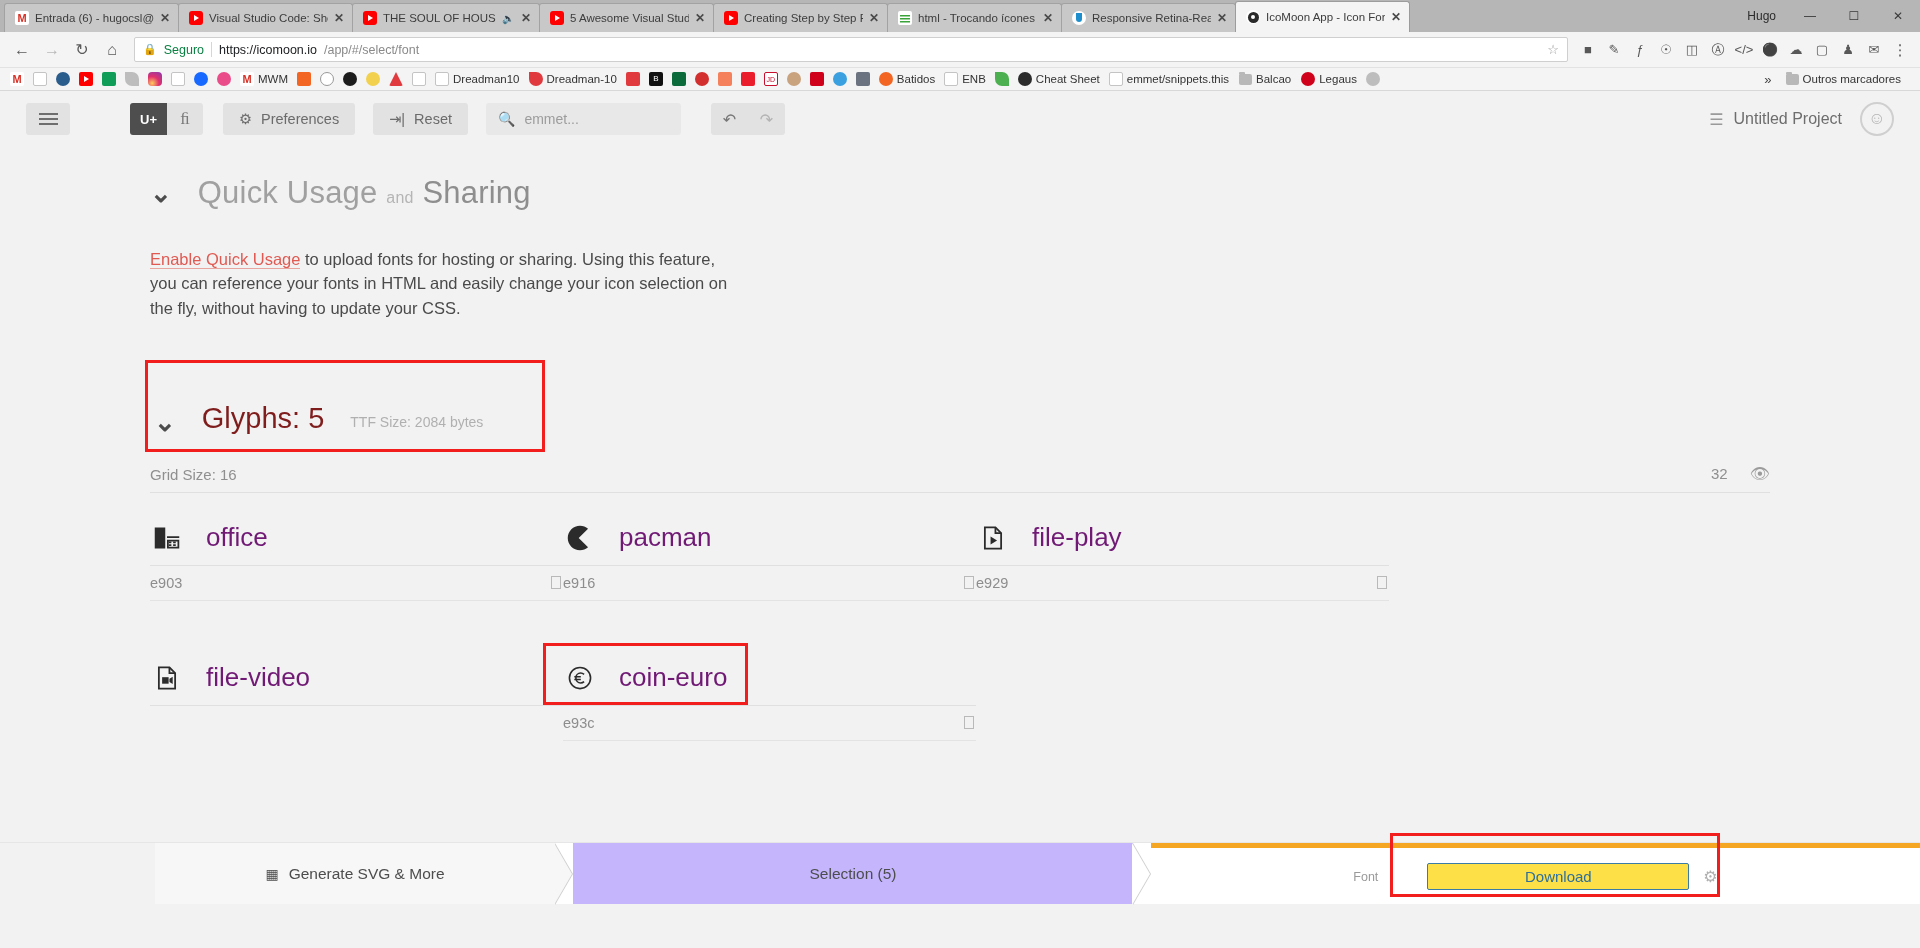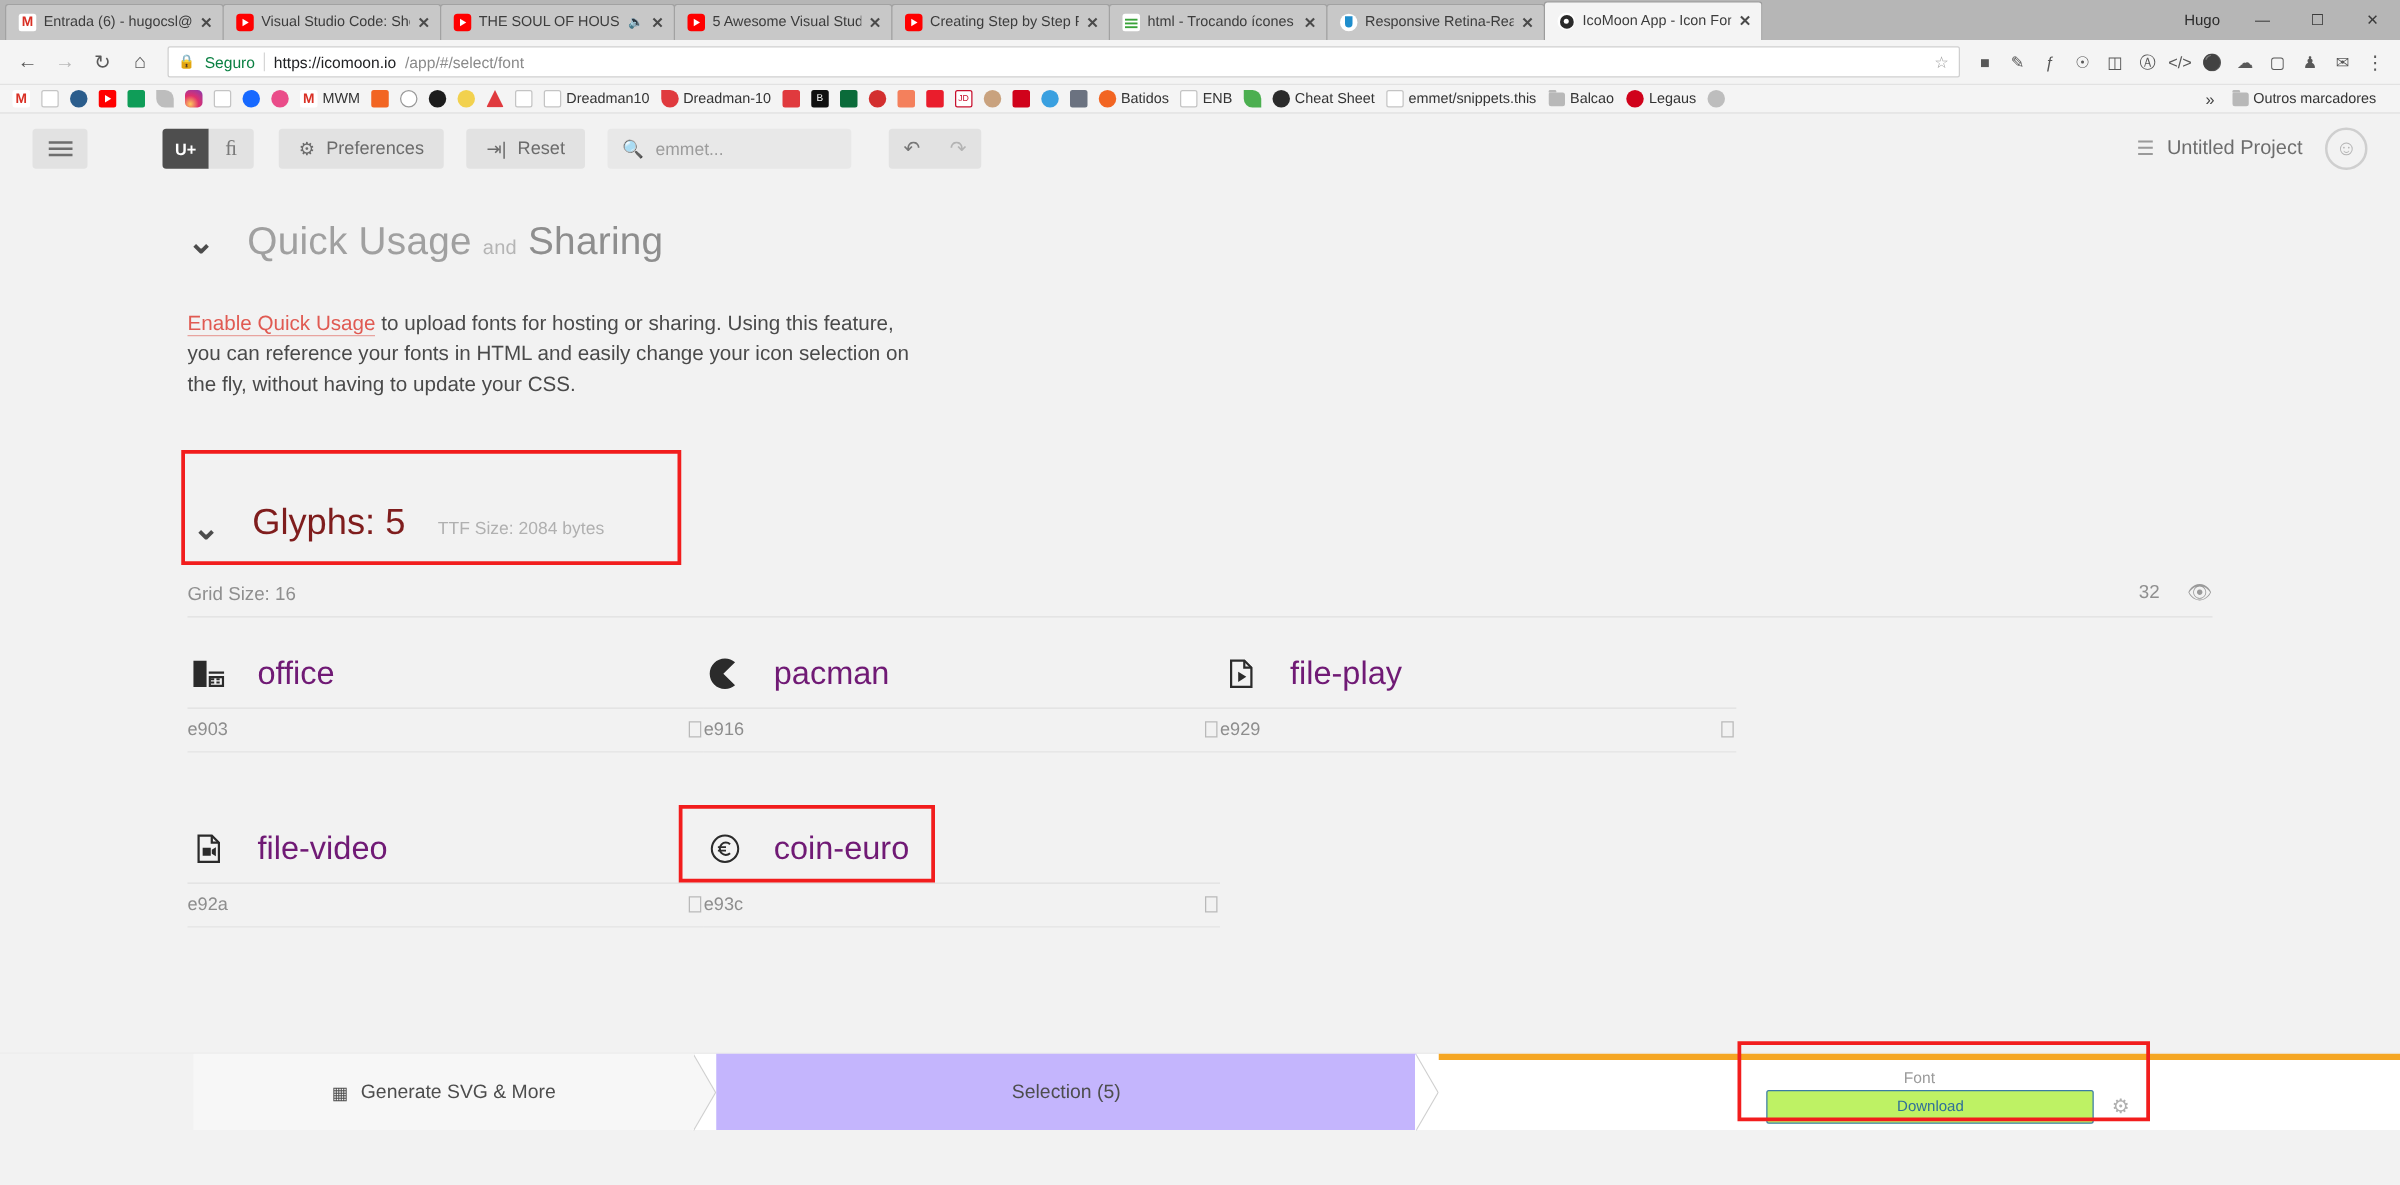--- a/index.html
+++ b/index.html
@@ -216,26 +216,26 @@
   .bb-generate { width:400px; background:#f7f7f7; }
   .bb-selection { width:560px; background:#c4b5fd; }
   .bb-arrow {
     width:0; height:0; align-self:center; flex:none;
     border-top:31px solid transparent; border-bottom:31px solid transparent;
     border-left:18px solid #cfcfcf;
   }
   .bb-arrow.inner { border-left-color:#f7f7f7; margin-left:-18px; position:relative; left:-1px;}
   .bb-right { flex:1; background:#fff; position:relative; display:flex; align-items:center; justify-content:center; }
   .orange-bar { position:absolute; left:0; right:0; top:0; height:5px; background:#f5a623; }
-  .dl-wrap { display:flex; flex-direction:column; align-items:center; gap:3px; margin-top:6px; }
+  .dl-wrap { display:flex; flex-direction:row; align-items:center; gap:3px; margin-top:6px; }
   .dl-label { font-size:12.5px; color:#9a9a9a; }
   .dl-row { display:flex; align-items:center; gap:14px; }
   .dl-btn {
-    width:262px; height:27px; border:1px solid #3a7ca5; color:#2f6f99; background:#bef264;
-    display:flex; align-items:center; justify-content:center; font-size:12px; border-radius:2px;margin-left:46px;
+    width:262px; height:27px; border:1px solid #3a7ca5; color:#2f6f99; background:#fde047;
+    display:flex; align-items:center; justify-content:center; font-size:15px; border-radius:2px;margin-left:46px;
   }
   .gear-sm { color:#b0b0b0; font-size:16px; }
   .dl-redbox { position:absolute; right:200px; top:-10px; width:330px; height:64px; border:3px solid #f21d1d; }
   .svg-ico { display:block; }
 </style>
 </head>
 <body>
 
 <div class="chrome">
 
@@ -589,24 +589,20 @@
             <span class="gicon">
               <svg class="svg-ico" width="26" height="26" viewBox="0 0 32 32" fill="none" stroke="#2b2b2b" stroke-width="2.2">
                   <path d="M6 3h13l7 7v19H6V3z"></path>
                   <path d="M19 3v7h7"></path>
                   <path fill="#2b2b2b" stroke="none" d="M10 15h8v8h-8z"></path>
                   <path fill="#2b2b2b" stroke="none" d="M19 17l4-2.5v9L19 21z"></path>
                 </svg>
             </span>
             <span class="glyph-name">file-video</span>
           </div>
-          <div class="glyph-code-row">
-            <span class="code-val">e92a</span>
-            <span class="tofu"></span>
-          </div>
         </div>
 
         <div class="glyph-cell cell-rel">
           <div class="glyph-top">
             <span class="gicon">
               <svg class="svg-ico" width="26" height="26" viewBox="0 0 32 32" fill="none" stroke="#2b2b2b" stroke-width="2">
                   <circle cx="16" cy="16" r="13"></circle>
                   <path d="M21 11.5c-1.1-1-2.6-1.6-4.2-1.6-3.3 0-5.9 2.7-5.9 6.1s2.6 6.1 5.9 6.1c1.6 0 3.1-.6 4.2-1.6" stroke-width="2"></path>
                   <path d="M9 14.5h8M9 17.8h8" stroke-width="1.7"></path>
                 </svg>

